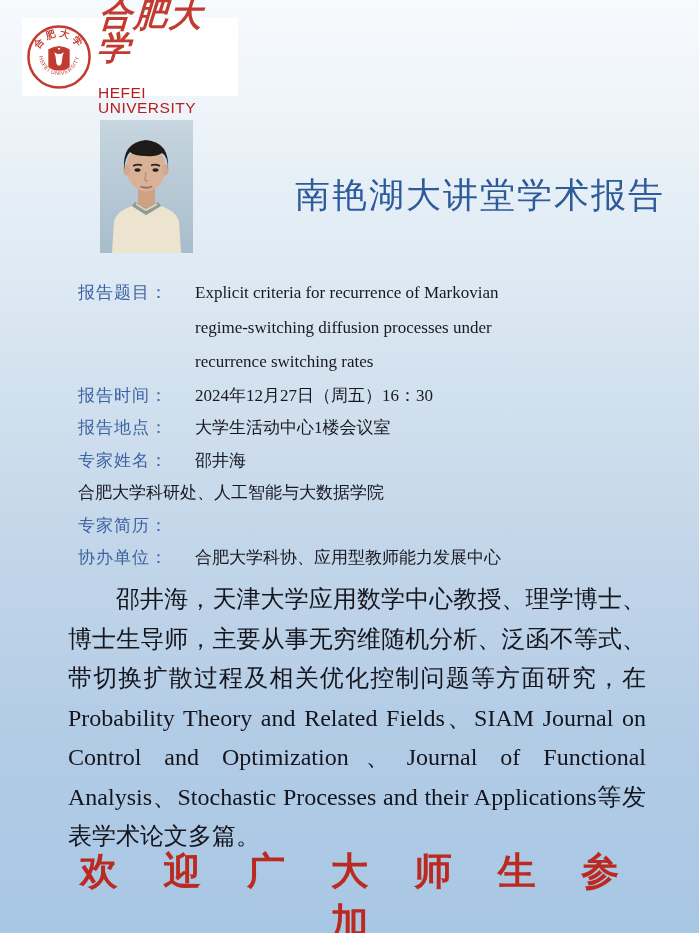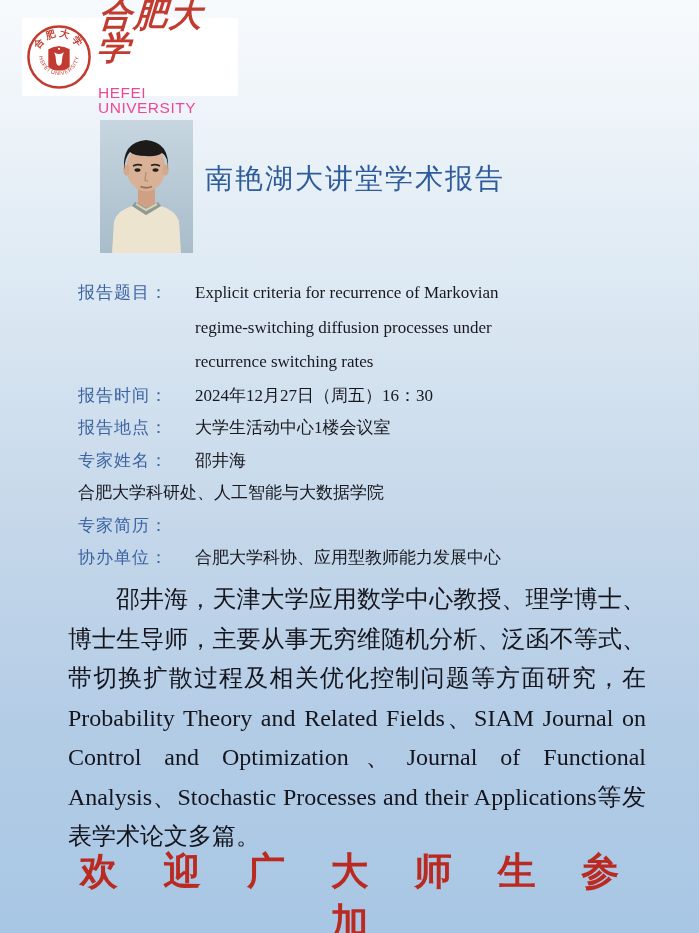--- a/index.html
+++ b/index.html
@@ -25,38 +25,38 @@
     padding: 0 4px; box-sizing: border-box;
   }
   .logo-seal { width: 66px; height: 66px; flex: 0 0 auto; }
   .logo-names { display: flex; flex-direction: column; line-height: 1; }
   .logo-cn {
     color: #c23b30; font-size: 33px; font-weight: bold;
     letter-spacing: 2px; font-style: italic;
     transform: skewX(-3deg);
   }
   .logo-en {
-    color: #ec4899; font-size: 15.5px; letter-spacing: 0.5px;
+    color: #b91c1c; font-size: 15.5px; letter-spacing: 0.5px;
     font-family: "Liberation Sans", "DejaVu Sans", sans-serif;
     margin-top: 20px;
   }
 
   
   .photo {
     position: absolute; left: 100px; top: 120px;
     width: 93px; height: 133px;
   }
   .photo svg { width: 100%; height: 100%; display: block; }
 
   
   .lecture-title {
-    position: absolute; left: 205px; top: 160px; width: 460px;
-    text-align: left;
+    position: absolute; left: 205px; top: 172px; width: 460px;
+    text-align: right;
     color: #2e5b99;
-    font-size: 28px; letter-spacing: 2px;
+    font-size: 35px; letter-spacing: 2px;
     font-weight: 500;
   }
 
   
   .info {
     position: absolute; left: 78px; top: 276px; width: 575px;
     font-size: 17px; color: #18181f;
   }
   .row { display: flex; align-items: flex-start; }
   .row .label {

